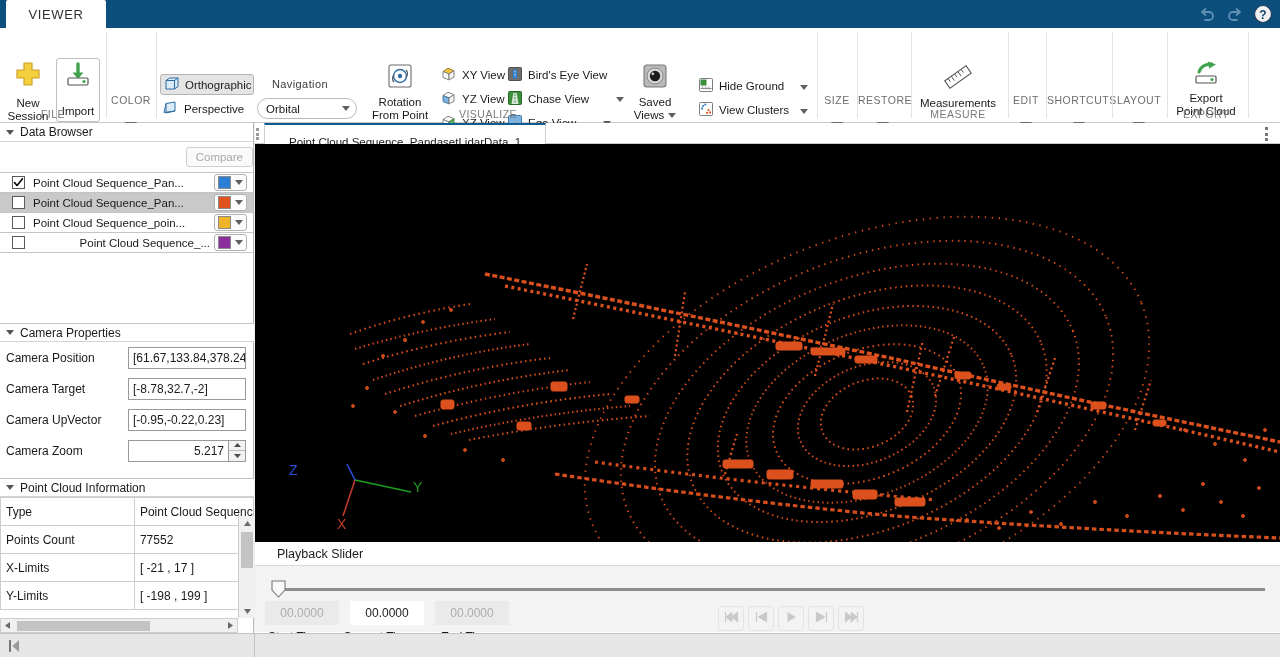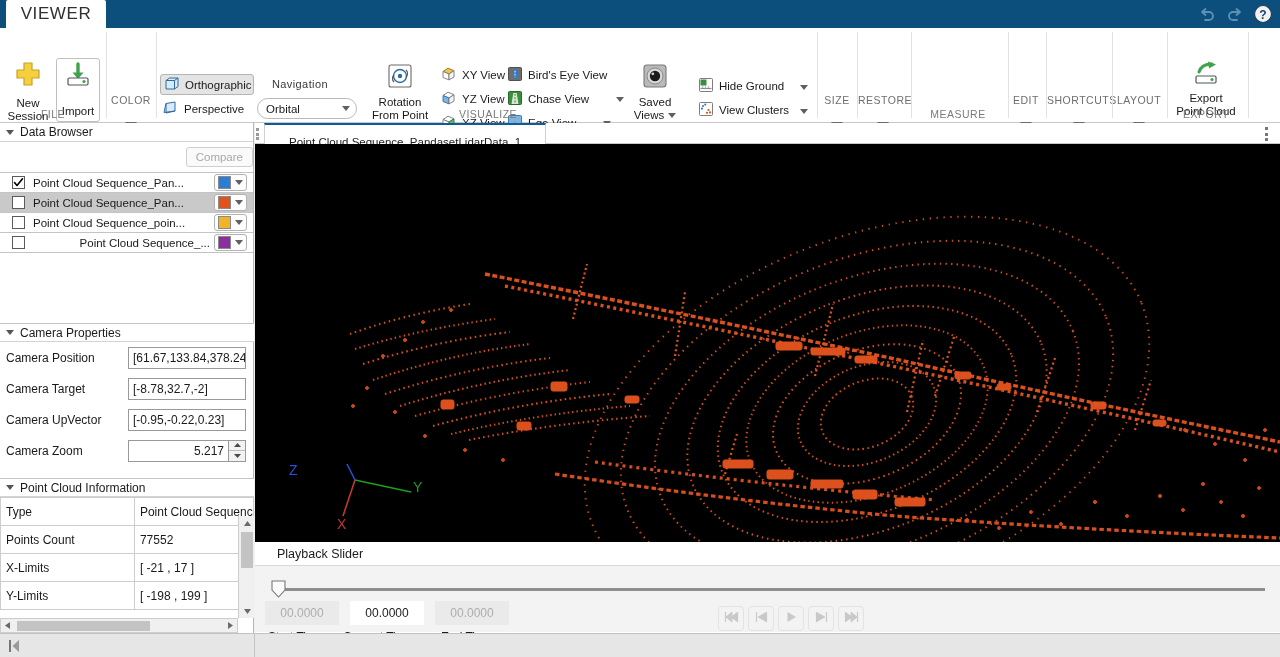--- a/index.html
+++ b/index.html
@@ -16,21 +16,21 @@
 
   
   .titlebar {
     position: absolute; left:0; top:0; width:1280px; height:28px;
     background: #0d4f7c;
   }
   .tab-viewer {
     position: absolute; left: 6px; top: 0; width: 100px; height: 28px;
     background: #ffffff;
     display: flex; align-items: center; justify-content: center;
-    font-size: 17px; letter-spacing: 0.6px; color: #303030;
+    font-size: 13px; letter-spacing: 0.6px; color: #303030;
     border-top-left-radius: 2px; border-top-right-radius: 2px;
   }
   .tb-icons { position:absolute; right: 6px; top: 3px; display:flex; gap:6px; align-items:center; }
   .tb-ico { width: 22px; height: 22px; display:flex; align-items:center; justify-content:center; }
   .tb-ico svg { display:block; }
 
   
   .ribbon {
     position: absolute; left:0; top:28px; width:1280px; height:95px;
     background: #ffffff;
@@ -367,20 +367,31 @@
     <div class="rb-sep" style="left:817px;"></div>
 
     <div class="vert-label" style="left:820px; top:66px; width:34px;">SIZE</div>
     <div class="caret-lg" style="position:absolute; left:831px; top:94px;"></div>
     <div class="rb-sep" style="left:857px;"></div>
 
     <div class="vert-label" style="left:858px; top:66px; width:50px;">RESTORE</div>
     <div class="caret-lg" style="position:absolute; left:877px; top:94px;"></div>
     <div class="rb-sep" style="left:911px;"></div>
 
+    <div class="big-btn" style="left:912px; top:34px; width:92px;">
+      <span class="bi">
+        <svg width="34" height="30" viewBox="0 0 34 30">
+            <g transform="rotate(-35 17 15)">
+              <rect x="4" y="10.5" width="26" height="9" fill="#fff" stroke="#555" stroke-width="1.1"></rect>
+              <path d="M8 10.5v4M12 10.5v5.5M16 10.5v4M20 10.5v5.5M24 10.5v4" stroke="#555" stroke-width=".9"></path>
+            </g>
+          </svg>
+      </span>
+      <span>Measurements</span>
+    </div>
     <div class="grp-label" style="left:912px; width:92px;">MEASURE</div>
     <div class="rb-sep" style="left:1008px;"></div>
 
     <div class="vert-label" style="left:1009px; top:66px; width:34px;">EDIT</div>
     <div class="caret-lg" style="position:absolute; left:1020px; top:94px;"></div>
     <div class="rb-sep" style="left:1046px;"></div>
 
     <div class="vert-label" style="left:1047px; top:66px; width:64px;">SHORTCUTS</div>
     <div class="caret-lg" style="position:absolute; left:1073px; top:94px;"></div>
     <div class="rb-sep" style="left:1112px;"></div>

